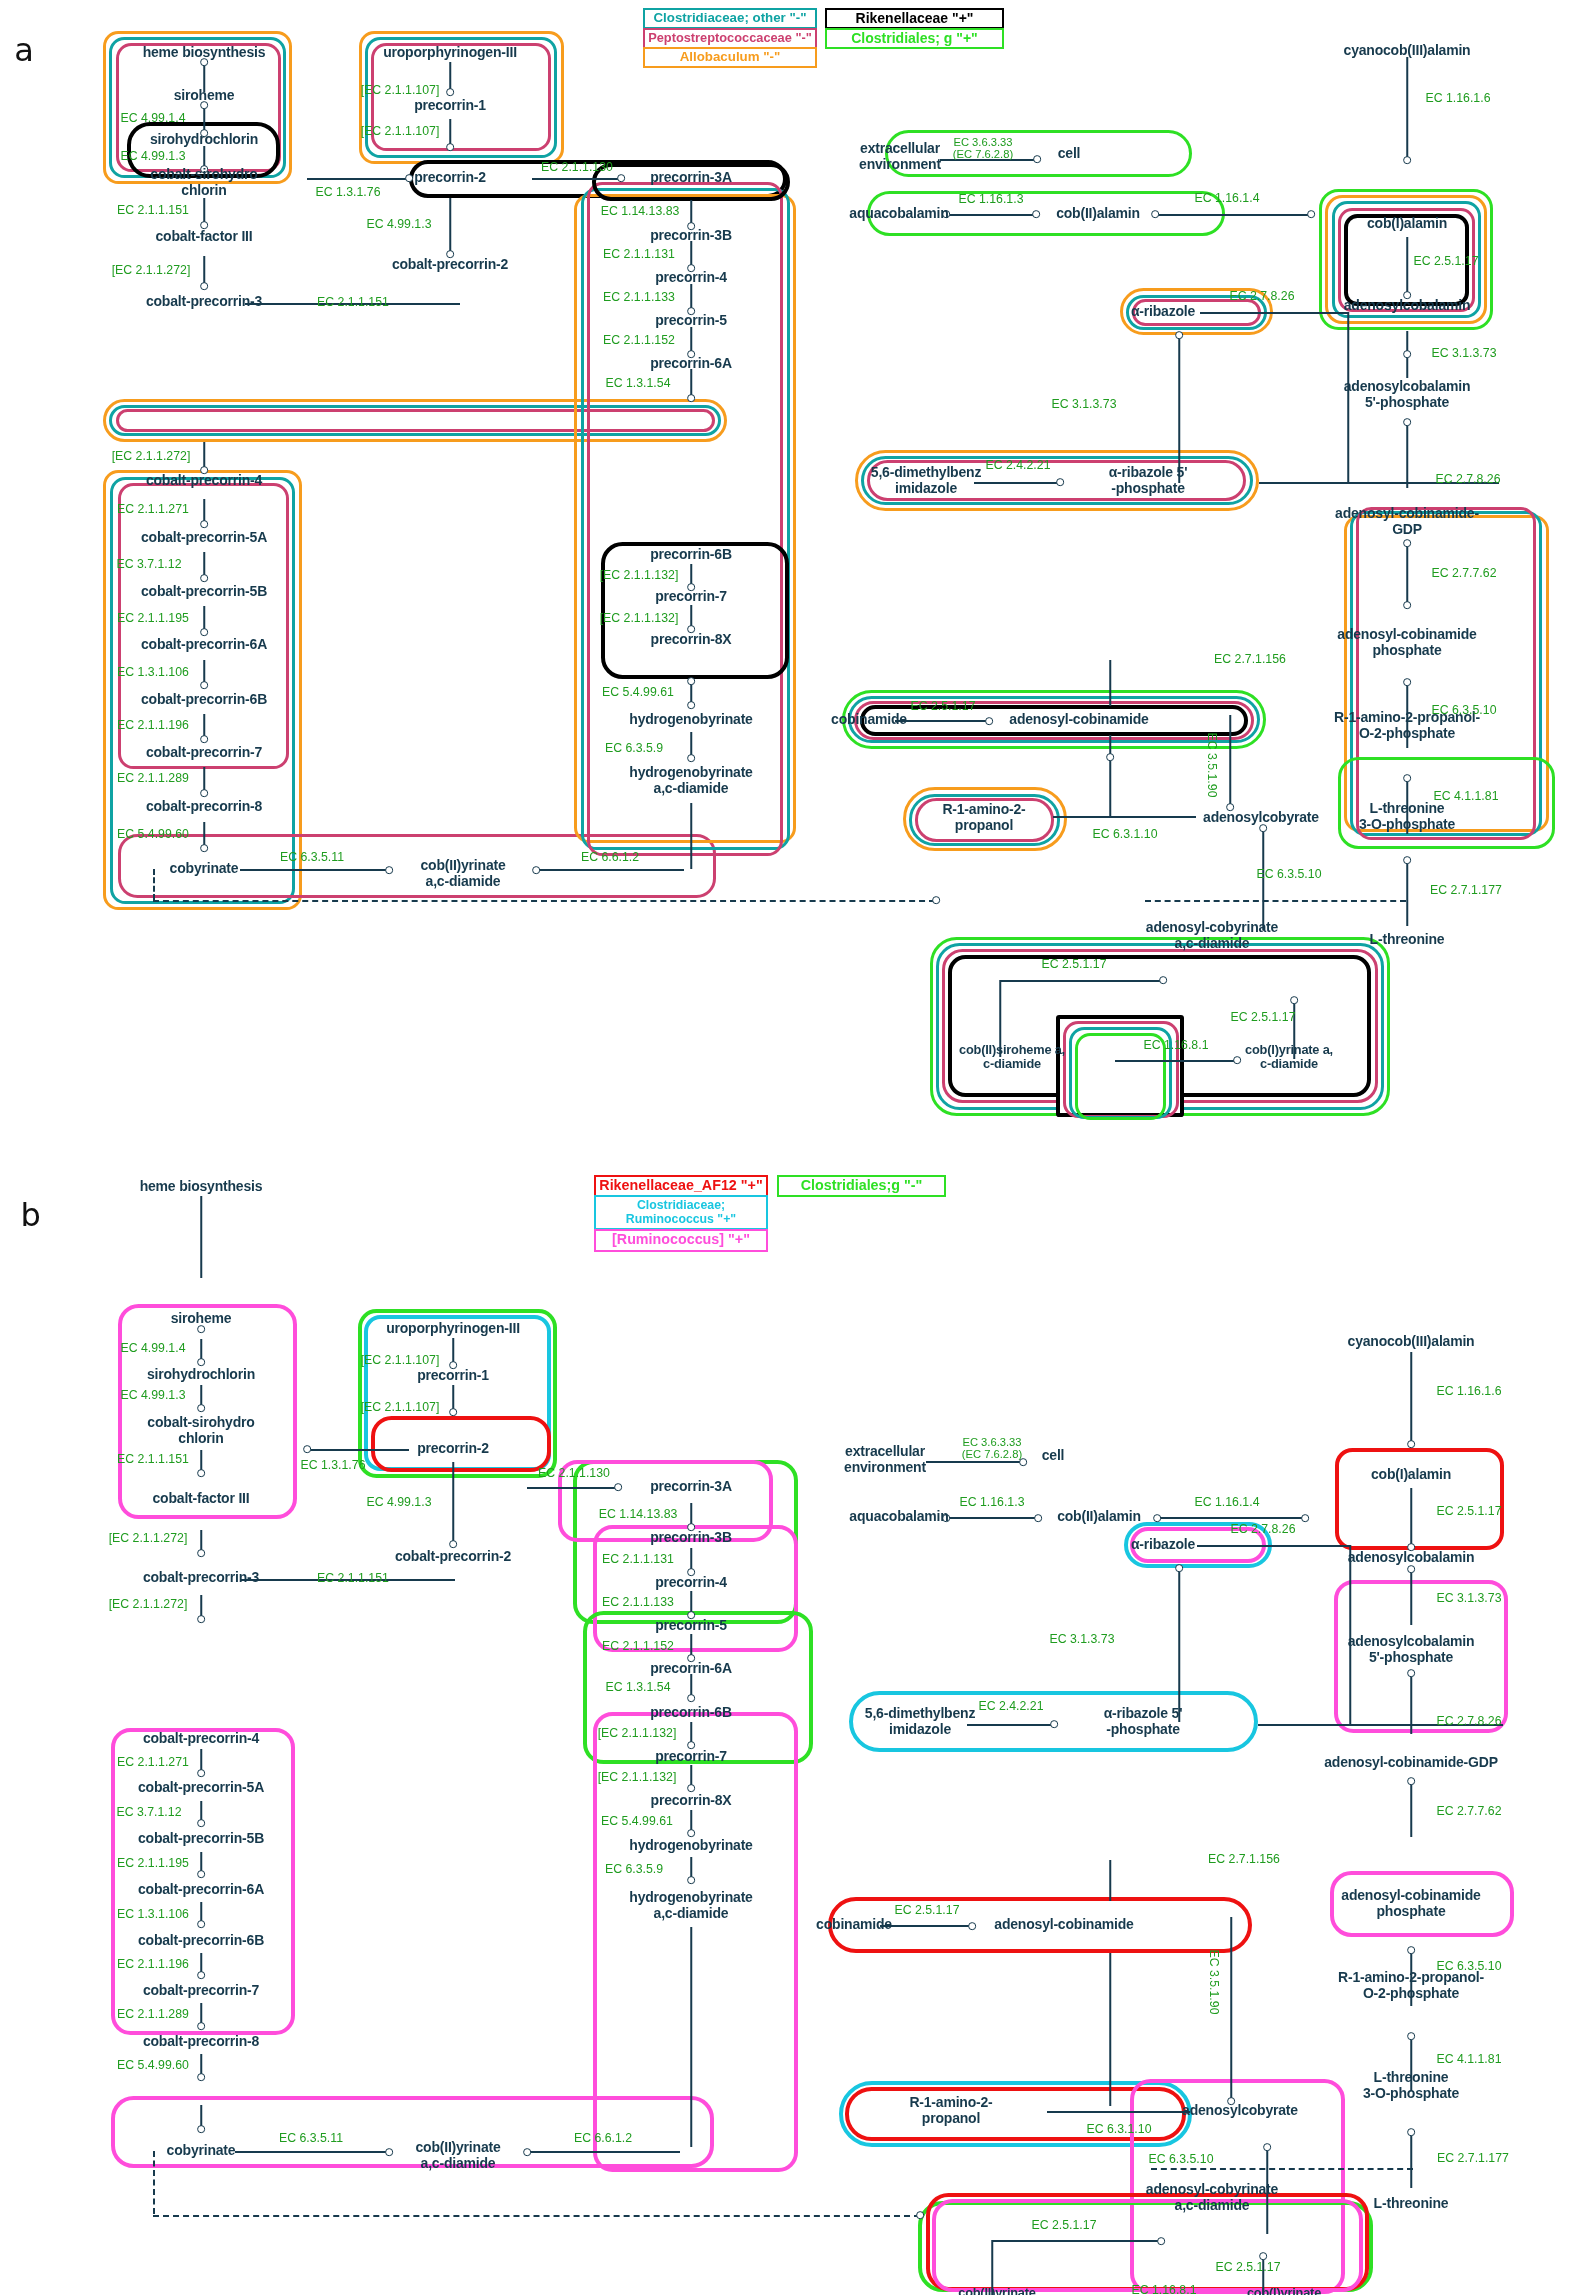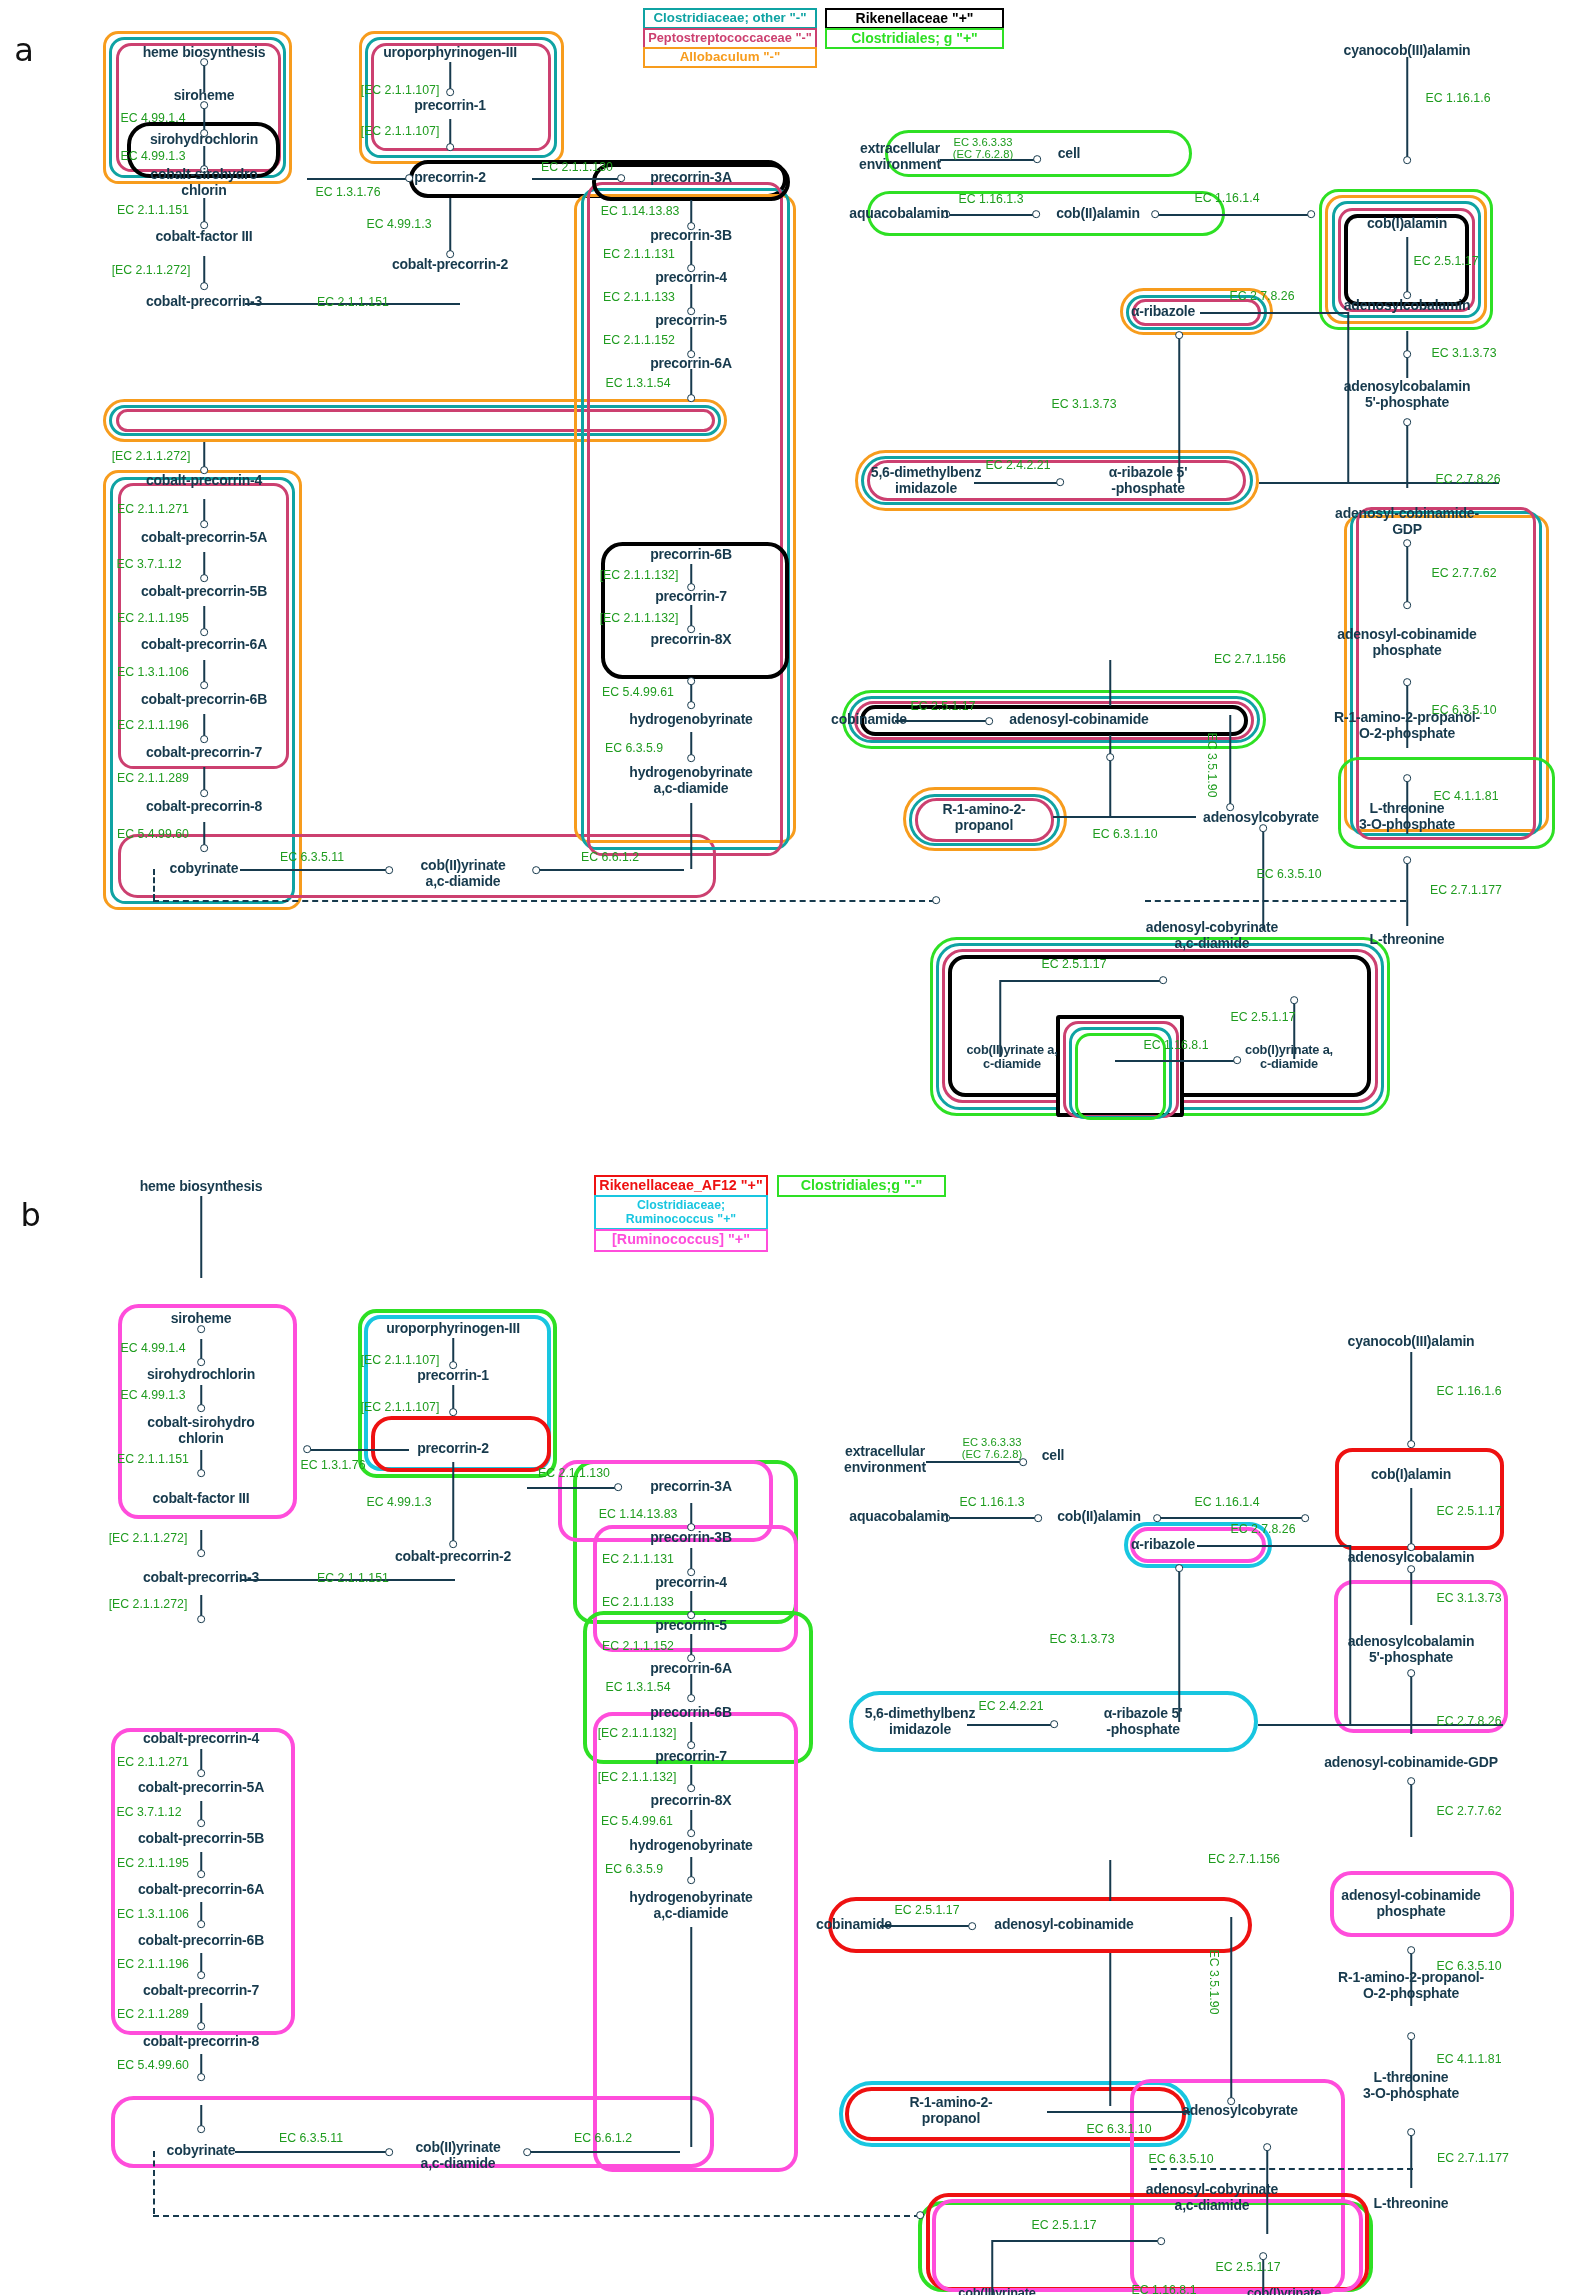--- a/index.html
+++ b/index.html
@@ -356,21 +356,21 @@
   <div class="node" style="left:1407px;top:726px;">R-1-amino-2-propanol-
 O-2-phosphate</div>
   <div class="node" style="left:1407px;top:817px;">L-threonine
 3-O-phosphate</div>
   <div class="node" style="left:1407px;top:940px;">L-threonine</div>
   <div class="node" style="left:984px;top:818px;">R-1-amino-2-
 propanol</div>
   <div class="node" style="left:1261px;top:818px;">adenosylcobyrate</div>
   <div class="node" style="left:1212px;top:936px;">adenosyl-cobyrinate
 a,c-diamide</div>
-  <div class="node sm" style="left:1012px;top:1057px;">cob(II)yrinate a,
+  <div class="node sm" style="left:1012px;top:1057px;">cob(II)siroheme a,
 c-diamide</div>
   <div class="node sm" style="left:1289px;top:1057px;">cob(I)yrinate a,
 c-diamide</div>
 
   <div class="ec" style="left:153px;top:119px;">EC 4.99.1.4</div>
   <div class="ec" style="left:153px;top:157px;">EC 4.99.1.3</div>
   <div class="ec" style="left:153px;top:211px;">EC 2.1.1.151</div>
   <div class="ec" style="left:151px;top:271px;">[EC 2.1.1.272]</div>
   <div class="ec" style="left:151px;top:457px;">[EC 2.1.1.272]</div>
   <div class="ec" style="left:153px;top:510px;">EC 2.1.1.271</div>

